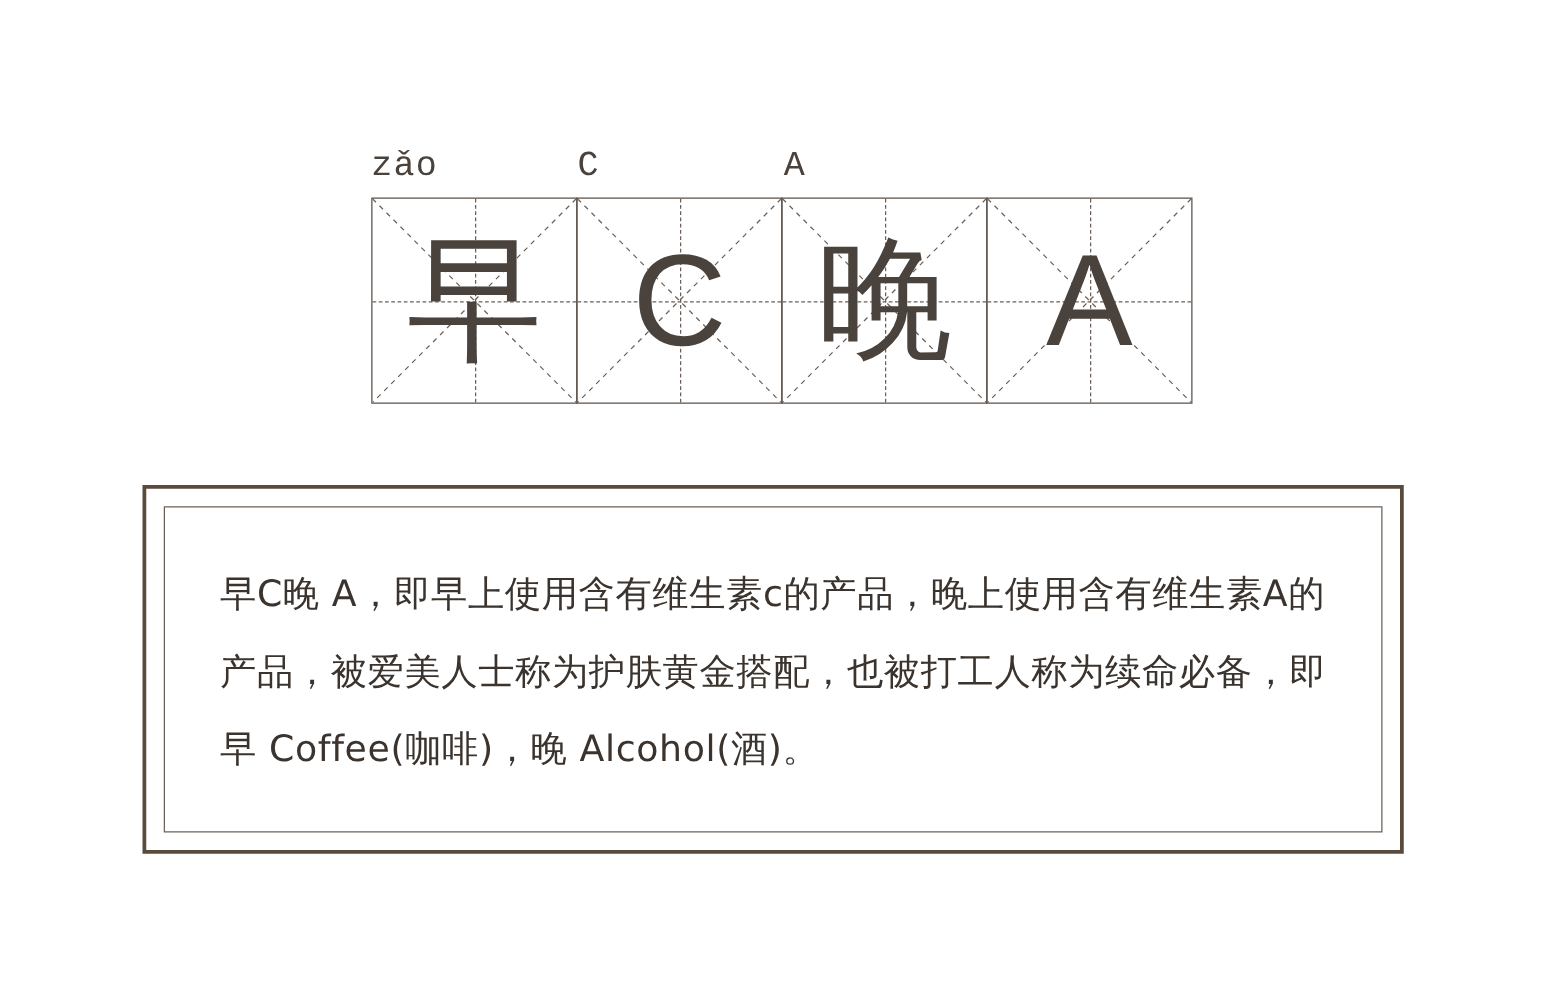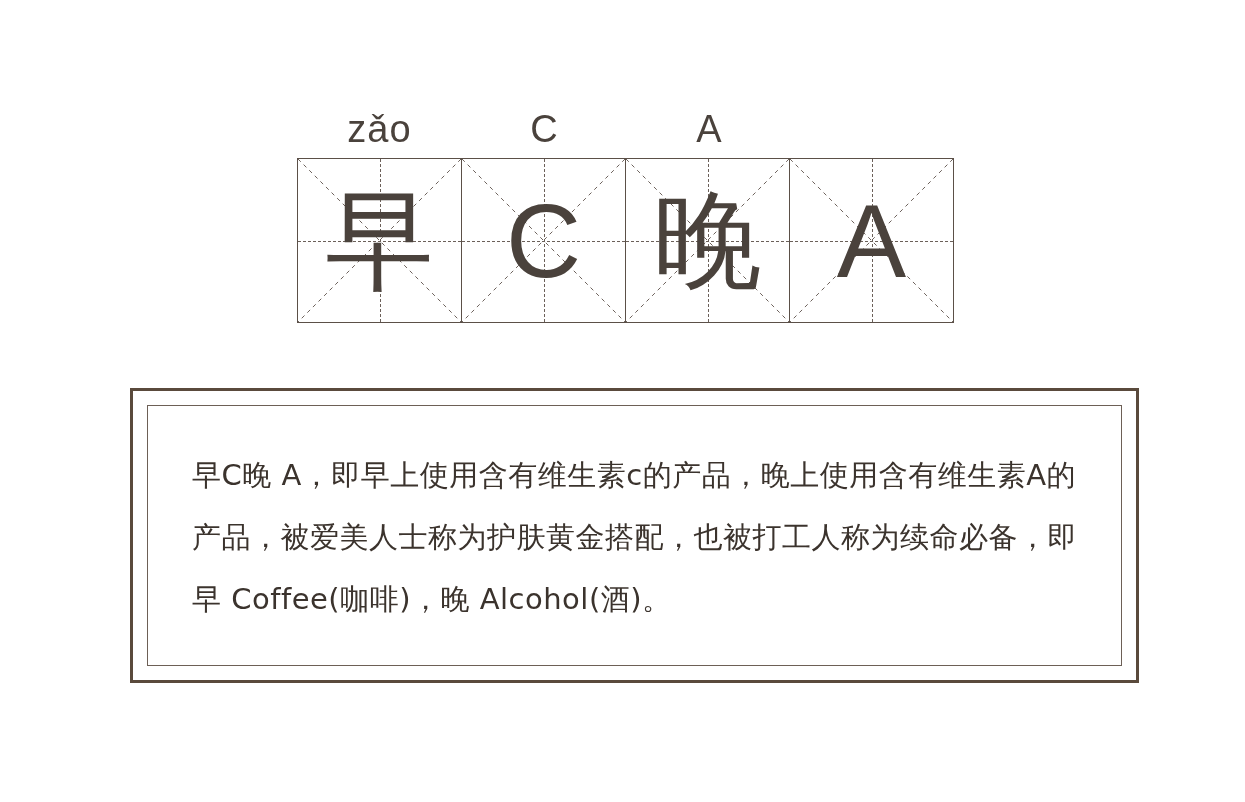--- a/index.html
+++ b/index.html
@@ -24,26 +24,25 @@
     width: 660px;
   }
   .pinyin-row {
     display: flex;
     width: 660px;
     height: 58px;
     align-items: flex-end;
   }
   .pinyin-cell {
     width: 165px;
-    text-align: center;
-    font-size: 38px;
+    font-size: 28px;
     color: #4a423c;
     letter-spacing: 1px;
     line-height: 1;
-    font-family: Liberation Sans, sans-serif;
+    font-family: Liberation Mono, monospace;
   }
 
   
   .grid-row {
     display: flex;
     width: 660px;
     height: 165px;
     margin-top: 10px;
   }
   .grid-cell {
@@ -103,21 +102,21 @@
     font-weight: 400;
   }
   .grid-char.latin {
     font-size: 104px;
     font-family: "Liberation Sans", sans-serif;
   }
 
   
   .note-outer {
     position: absolute;
-    left: 130px;
+    left: 114px;
     top: 388px;
     width: 1009px;
     height: 295px;
     box-sizing: border-box;
     border: 3px solid #5a4a3c;
     background: #ffffff;
   }
   .note-inner {
     position: absolute;
     left: 14px;

